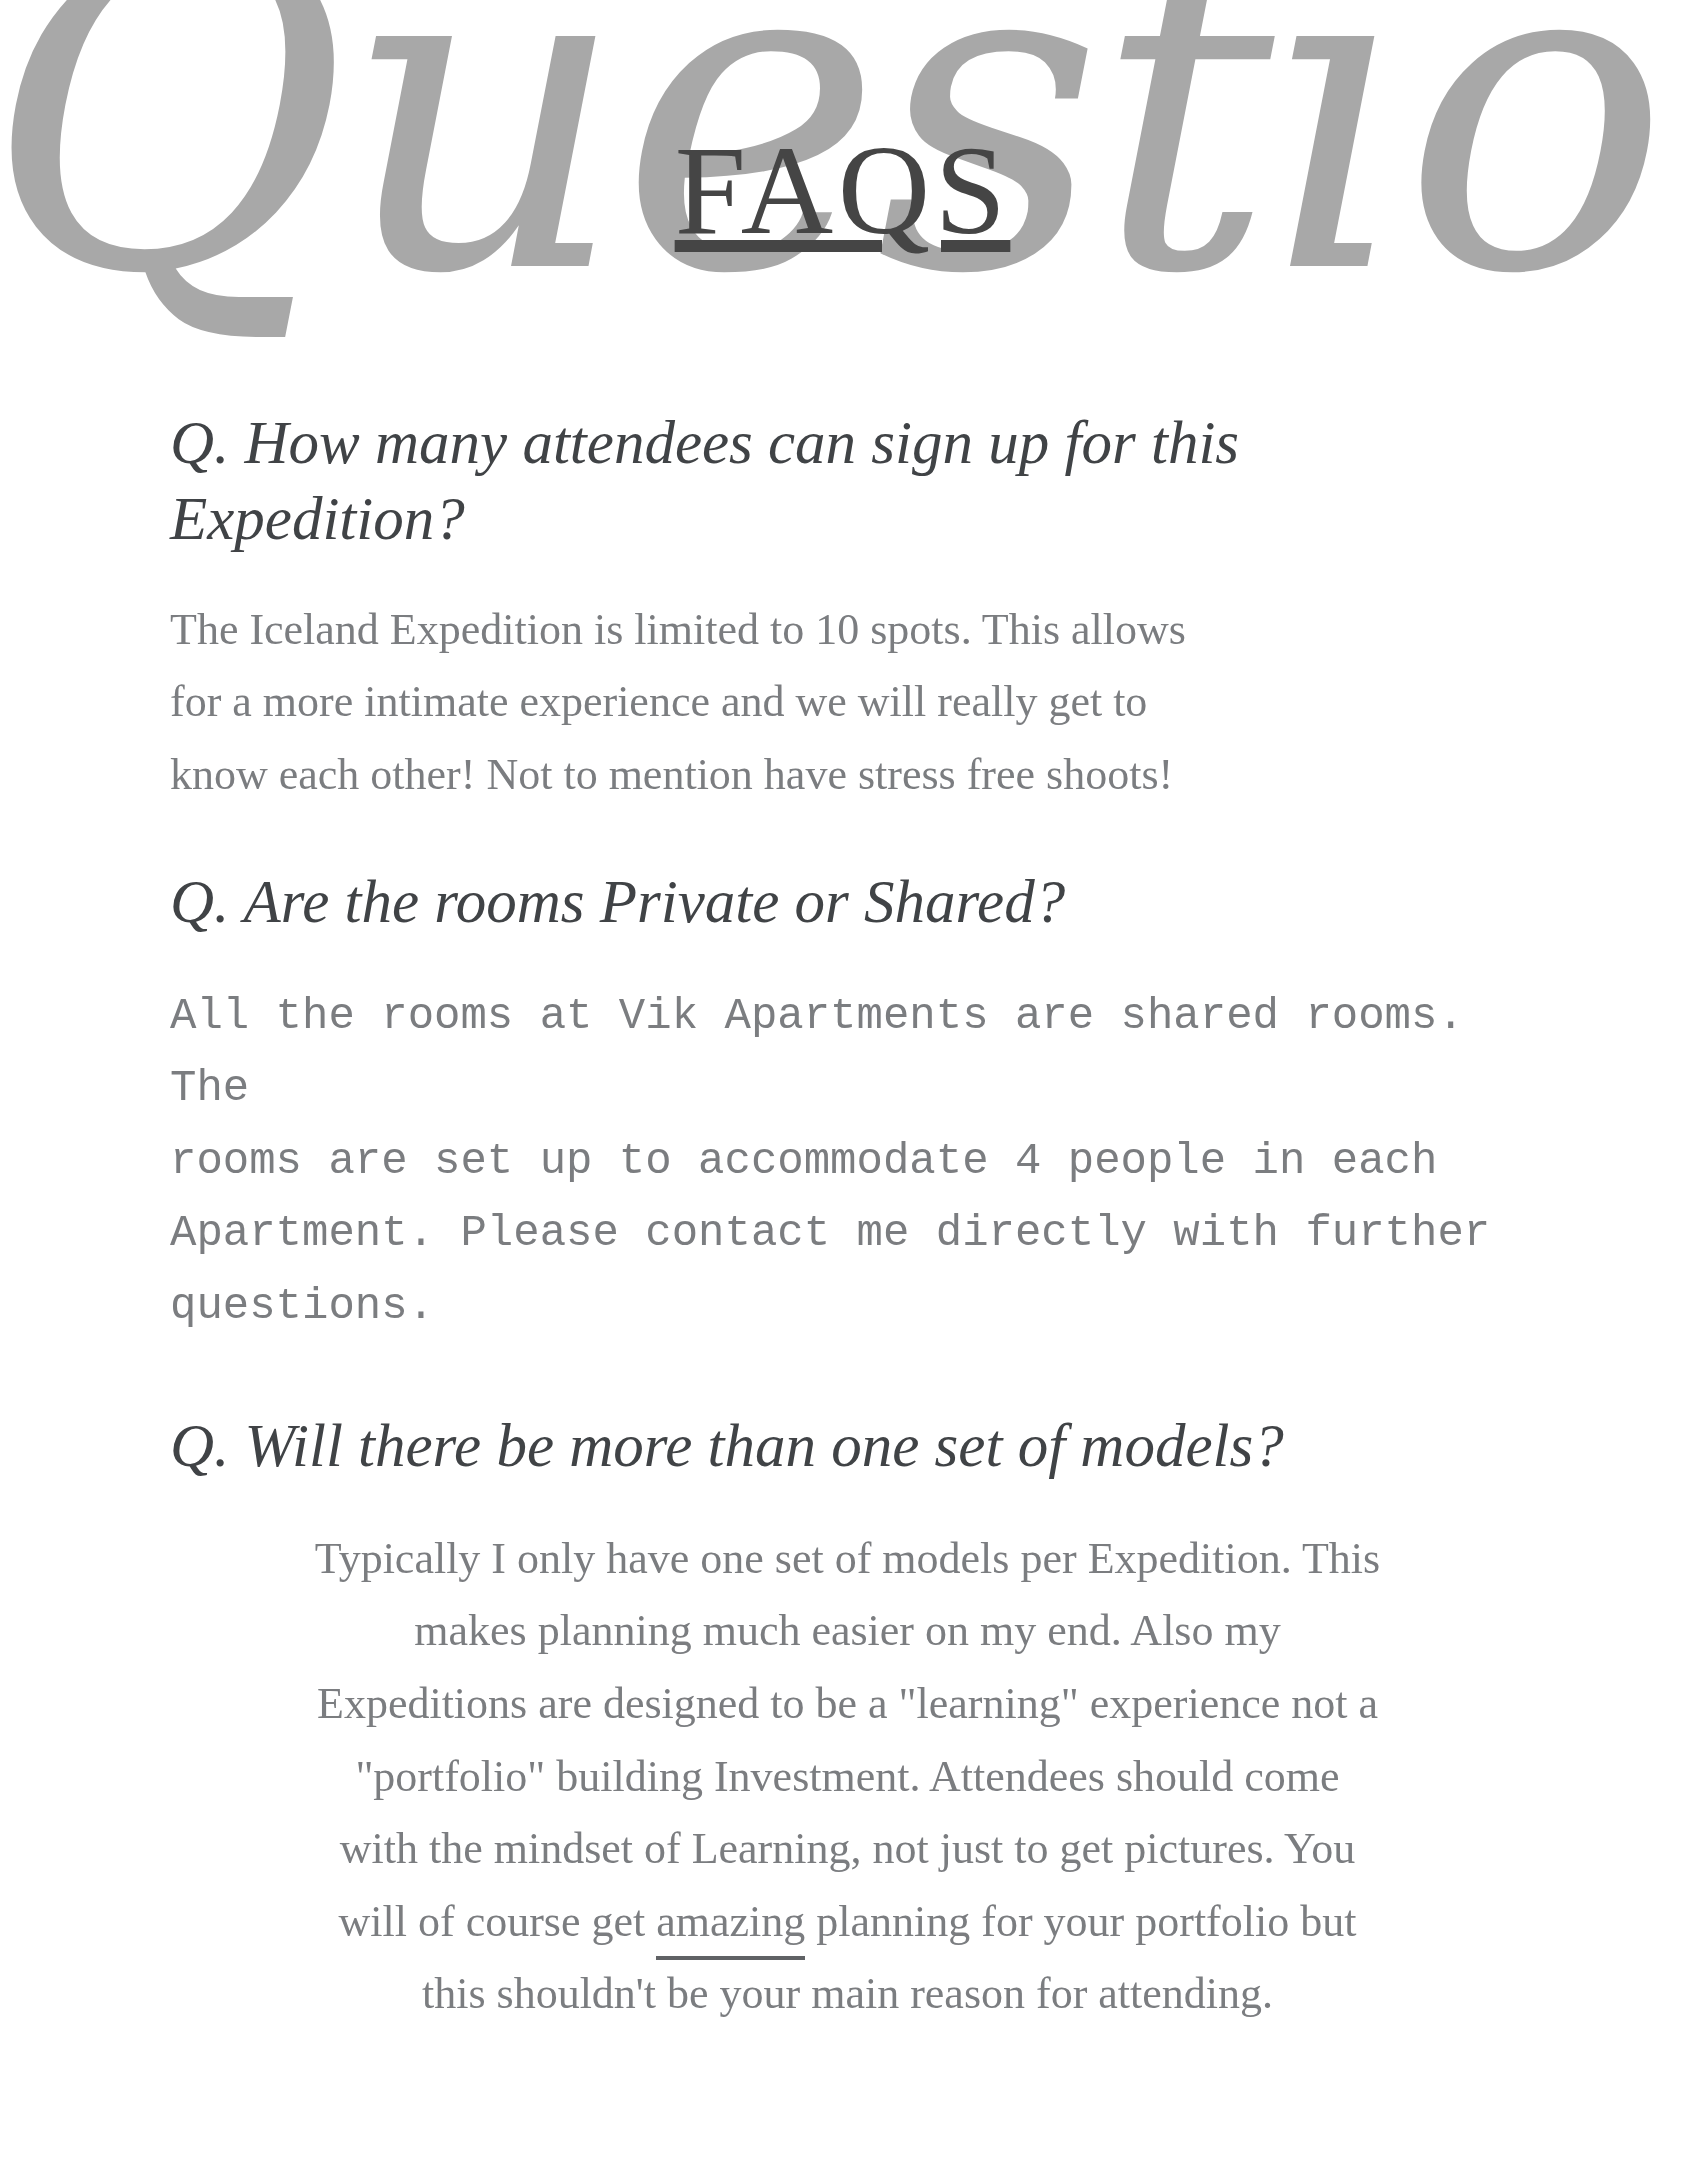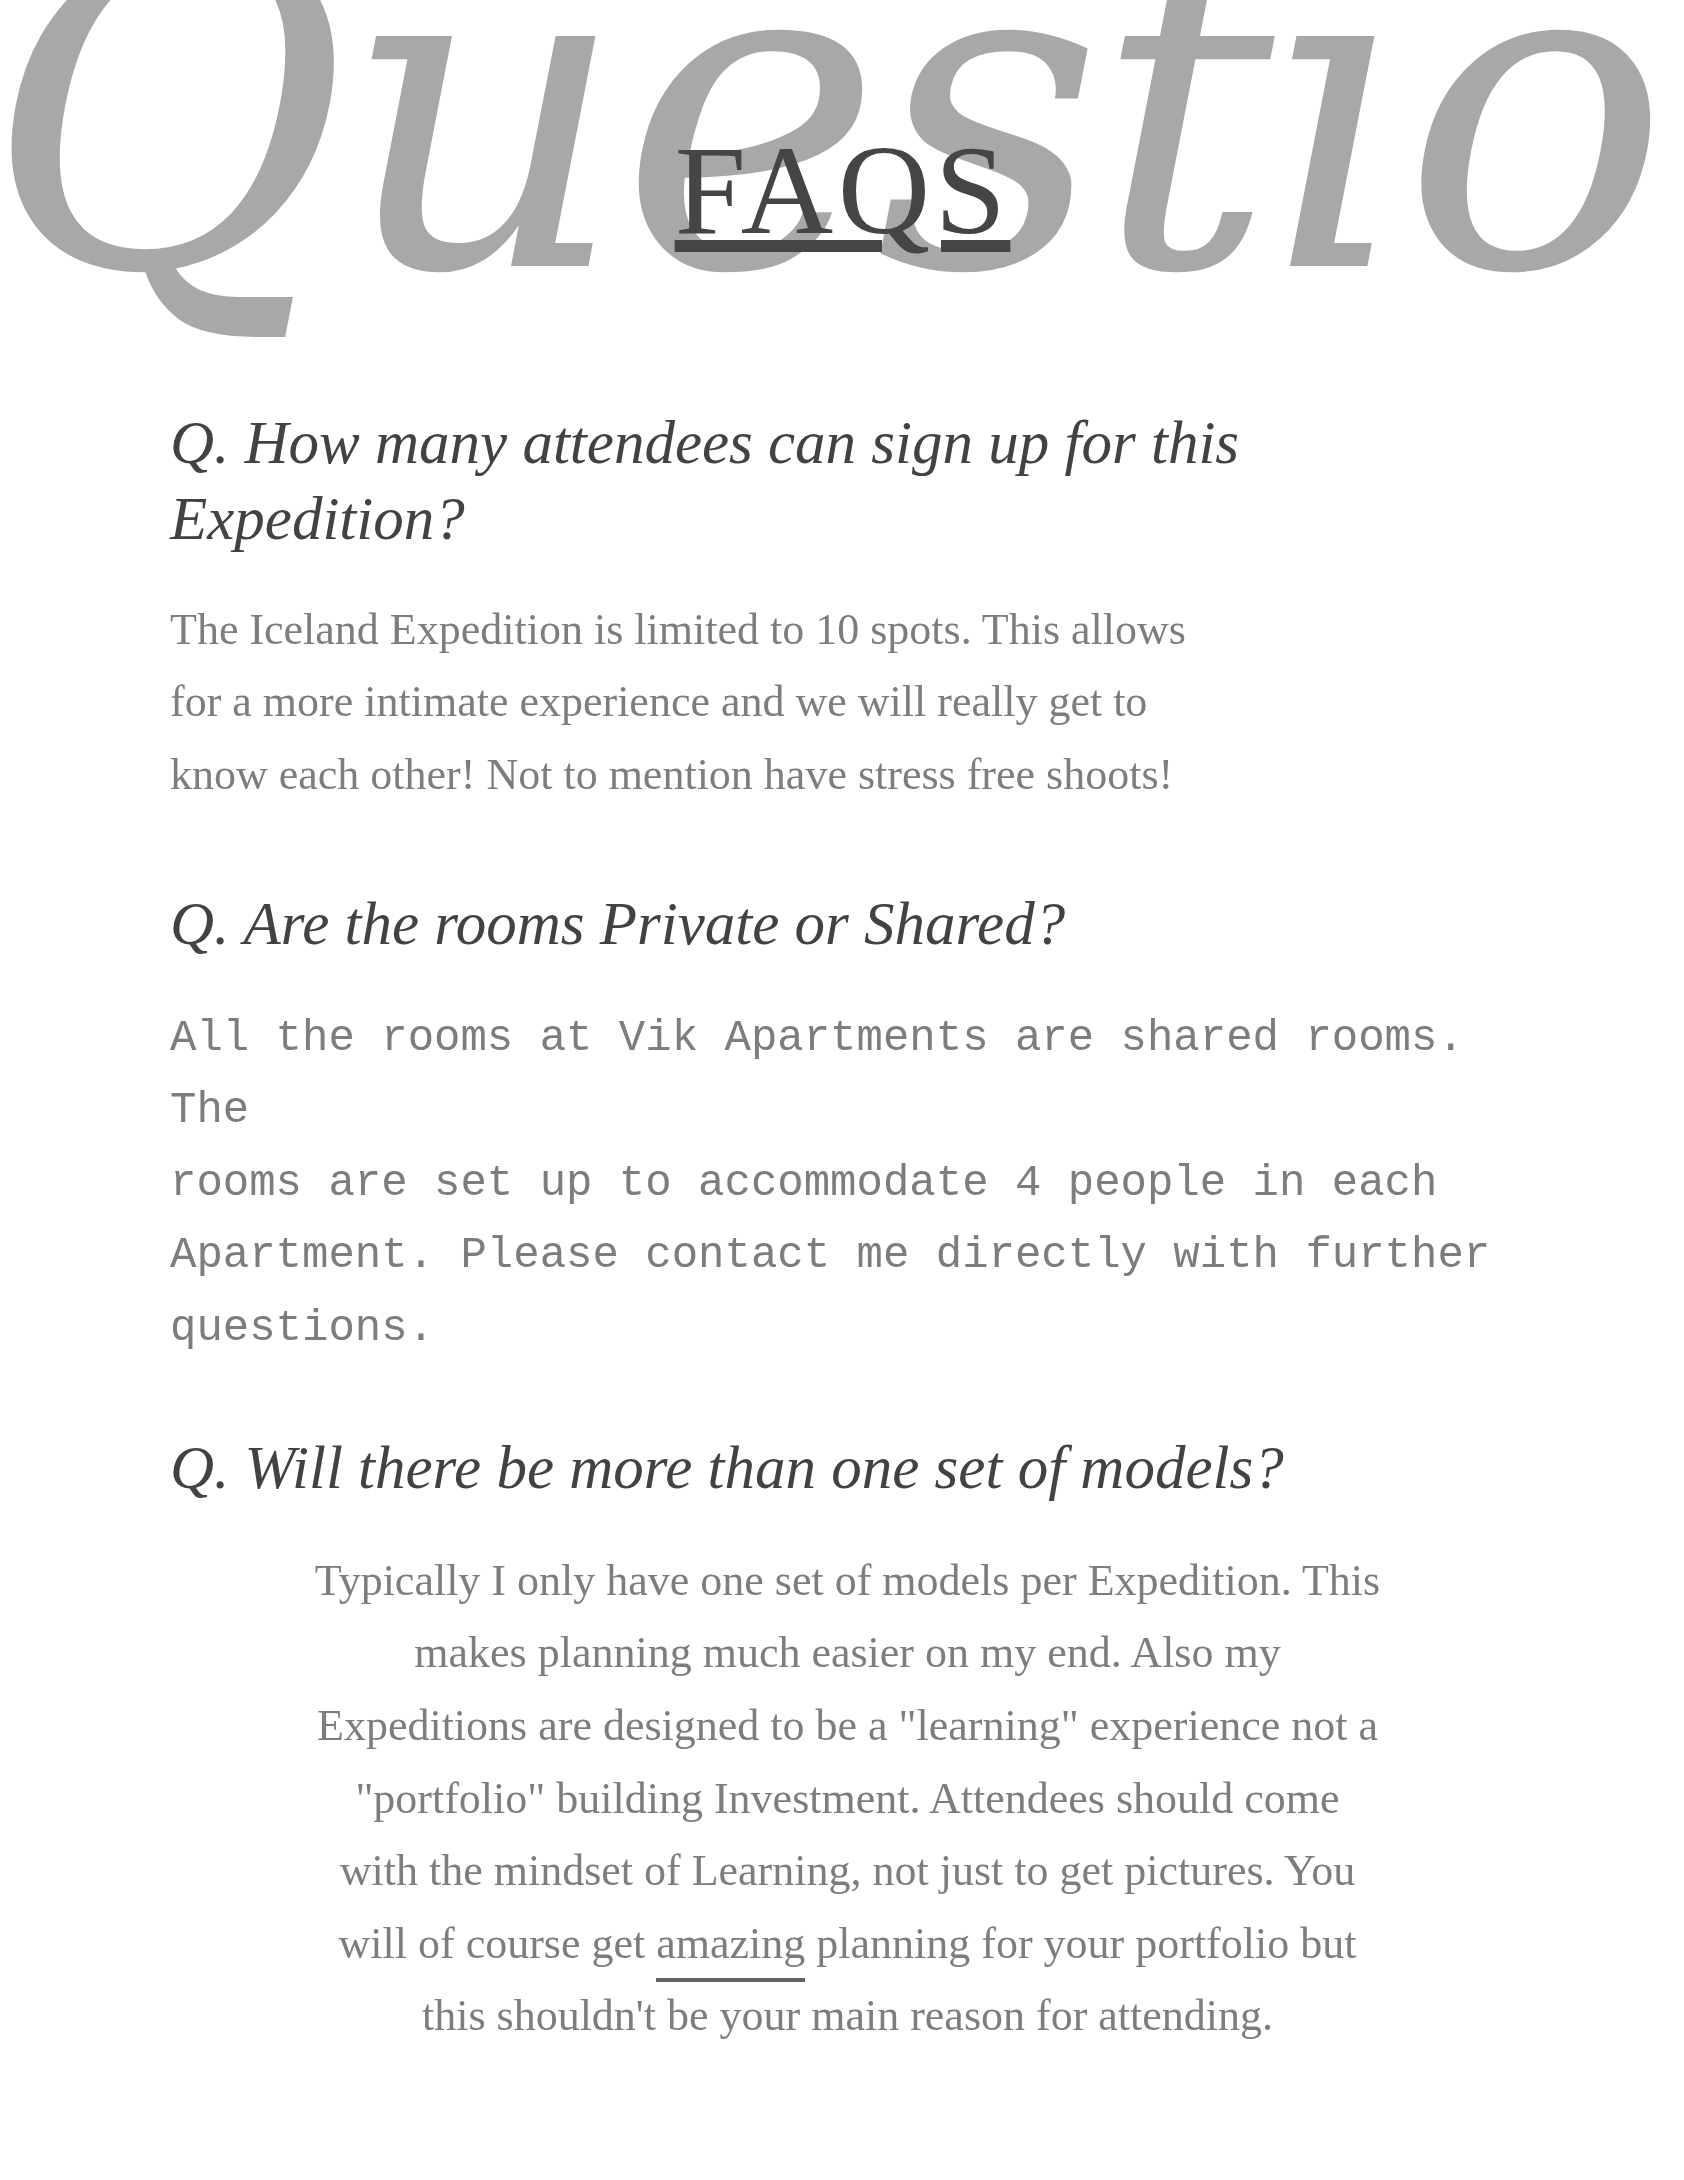--- a/index.html
+++ b/index.html
@@ -56,21 +56,21 @@
   }
   .answer {
     margin: 0;
     font-size: 44px;
     line-height: 1.65;
     color: #7b7d80;
     white-space: pre-line;
   }
   .q1 { margin-top: 22px; }
   .a1 { margin-top: 36px; }
-  .q2 { margin-top: 75px; }
+  .q2 { margin-top: 53px; }
   .a2 { margin-top: 39px; font-family: Liberation Mono, monospace; }
   .q3 { margin-top: 65px; }
   .a3 { margin-top: 39px; text-align: center; }
 
   .u {
     border-bottom: 4.3px solid #606265;
     padding-bottom: 10px;
   }
   .u:empty { border-bottom: none; padding-bottom: 0; }
 </style>

